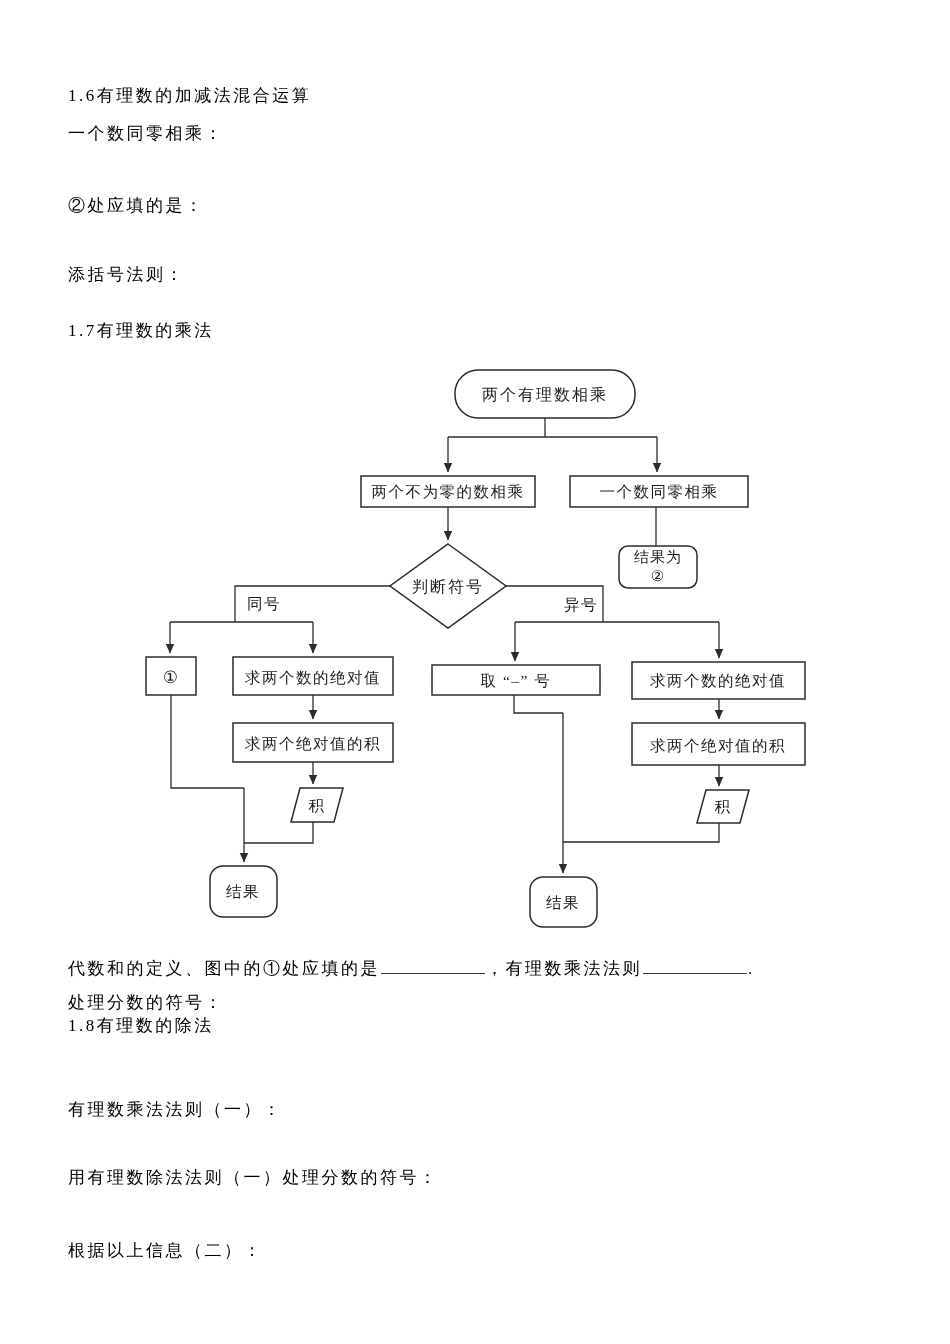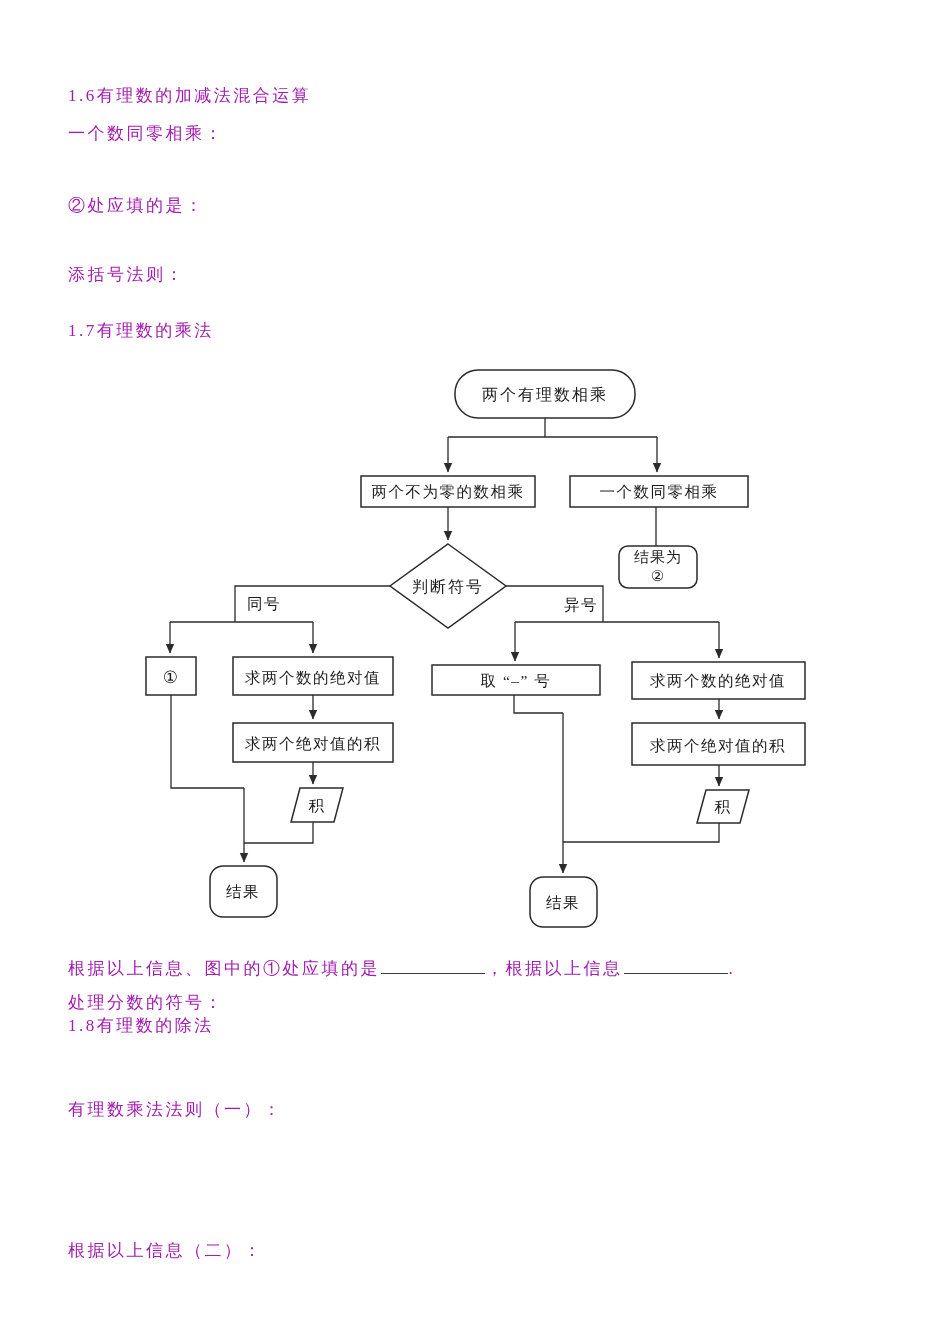--- a/index.html
+++ b/index.html
@@ -1,18 +1,18 @@
 <!DOCTYPE html>
 <html><head>
 <meta charset="utf-8">
 <style>
   html,body{margin:0;padding:0;background:#ffffff;}
   .page{
     position:relative;width:950px;height:1344px;background:#ffffff;
-    font-family:"Liberation Serif","DejaVu Serif",serif;color:#a21caf;
+    font-family:"Liberation Serif","DejaVu Serif",serif;color:#000000;
     overflow:hidden;
   }
   .tline{
     position:absolute;left:68px;font-size:17px;line-height:20px;
     letter-spacing:2.5px;white-space:nowrap;
   }
   .blank{
     display:inline-block;width:104px;height:16px;
     border-bottom:1.3px solid #3a3a3a;margin:0 1px;
   }
@@ -126,20 +126,21 @@
       <rect class="node" x="210" y="501" width="67" height="51" rx="13"></rect>
       <text x="243" y="532">结果</text>
     </g>
     <g>
       <rect class="node" x="530" y="512" width="67" height="50" rx="13"></rect>
       <text x="563" y="543">结果</text>
     </g>
   </svg>
 
   <div class="tline" style="top:957px">
-    <span>根据以上信息、图中的①处应填的是</span><span class="blank"></span><span>，根据以上信息</span><span class="blank"></span><span>.</span>
+    <span>代数和的定义、图中的①处应填的是</span><span class="blank"></span><span>，有理数乘法法则</span><span class="blank"></span><span>.</span>
   </div>
   <div class="tline" style="top:993px">处理分数的符号：</div>
   <div class="tline" style="top:1016px">1.8有理数的除法</div>
   <div class="tline" style="top:1100px">有理数乘法法则（一）：</div>
+  <div class="tline" style="top:1168px">用有理数除法法则（一）处理分数的符号：</div>
   <div class="tline" style="top:1241px">根据以上信息（二）：</div>
 
 </div>
 
 </body></html>

